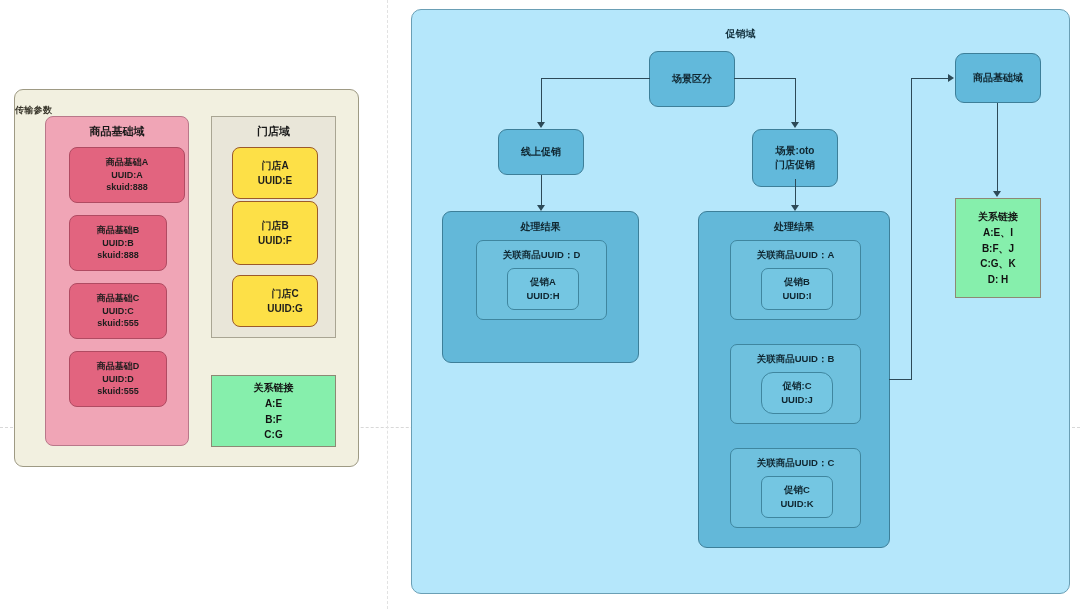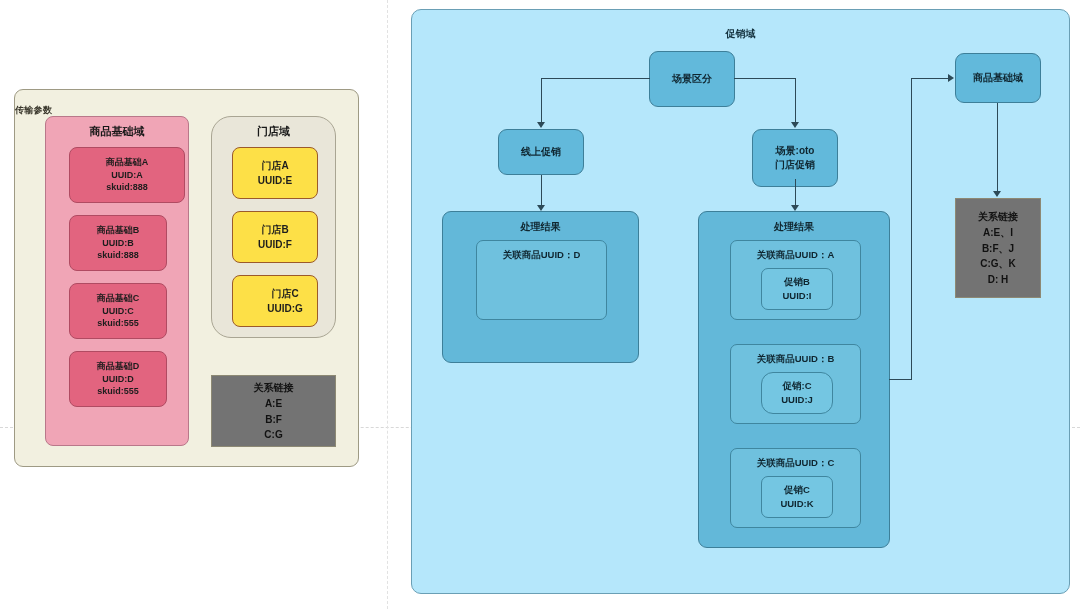--- a/index.html
+++ b/index.html
@@ -23,40 +23,40 @@
     background:#f2f0e0;border:1.4px solid #9e9a84;border-radius:9px;
   }
   .title-top{
     position:absolute;left:0;right:0;top:14px;
     font-size:9px;font-weight:bold;color:#3a372c;letter-spacing:.3px;
   }
   .dom-pink{
     background:#f0a5b6;border:1.3px solid #b9788a;border-radius:8px;
   }
   .dom-grey{
-    background:#e9e6d9;border:1.3px solid #a9a593;border-radius:20px;
+    background:#e9e6d9;border:1.3px solid #a9a593;border-radius:0;
   }
   .dom-title{
     position:absolute;left:0;right:0;top:7px;text-align:center;
     font-size:11px;font-weight:bold;color:#171717;
   }
   .card-pink{
     background:#e2647f;border:1.2px solid #b04b62;border-radius:8px;
     display:flex;flex-direction:column;align-items:center;justify-content:center;
     color:#1d1d1d;line-height:1.42;
   }
   .card-pink span{display:block;font-size:9px;font-weight:bold;white-space:nowrap;}
   .card-orange{
     background:#fde047;border:1.2px solid #9b5a2b;border-radius:8px;
     display:flex;flex-direction:column;align-items:center;justify-content:center;
     color:#1d1d1d;line-height:1.5;
   }
   .card-orange span{display:block;font-size:10px;font-weight:bold;white-space:nowrap;}
   .card-tan{
-    background:#737373;border:1.2px solid #8d8974;
+    background:#86efac;border:1.2px solid #8d8974;
     display:flex;flex-direction:column;align-items:center;justify-content:center;
     line-height:1.55;color:#111;
   }
   .card-tan span{display:block;font-size:10px;font-weight:bold;white-space:nowrap;}
   .card-tan .hd{margin-bottom:1px;}
 
   
   .outer-blue{
     background:#b5e7fb;border:1.4px solid #6a9fb5;border-radius:10px;
   }
@@ -146,21 +146,21 @@
     </div>
 
     <div class="box dom-grey" style="left:196px;top:26px;width:125px;height:222px;">
       <div class="dom-title">门店域</div>
 
       <div class="box card-orange" style="left:20px;top:30px;width:86px;height:52px;">
         <span>门店A</span>
         <span>UUID:E</span>
       </div>
 
-      <div class="box card-orange" style="left:20px;top:94px;width:86px;height:52px;">
+      <div class="box card-orange" style="left:20px;top:84px;width:86px;height:64px;">
         <span>门店B</span>
         <span>UUID:F</span>
       </div>
 
       <div class="box card-orange" style="left:20px;top:158px;width:86px;height:52px;padding-left:20px;">
         <span>门店C</span>
         <span>UUID:G</span>
       </div>
     </div>
 
@@ -201,20 +201,24 @@
   <div class="arrow-d" style="left:537px;top:205px;"></div>
 
   <div class="conn v" style="left:795px;top:179px;height:28px;"></div>
   <div class="arrow-d" style="left:791px;top:205px;"></div>
 
   <div class="box group-blue" style="left:442px;top:211px;width:197px;height:152px;">
     <div class="group-title">处理结果</div>
 
     <div class="box sub-blue" style="left:33px;top:28px;width:131px;height:80px;">
       <div class="sub-title">关联商品UUID：D</div>
+      <div class="box leaf-blue" style="left:30px;top:27px;width:72px;height:42px;">
+        <span>促销A</span>
+        <span>UUID:H</span>
+      </div>
     </div>
   </div>
 
   <div class="box group-blue" style="left:698px;top:211px;width:192px;height:337px;">
     <div class="group-title">处理结果</div>
 
     <div class="box sub-blue" style="left:31px;top:28px;width:131px;height:80px;">
       <div class="sub-title">关联商品UUID：A</div>
       <div class="box leaf-blue" style="left:30px;top:27px;width:72px;height:42px;">
         <span>促销B</span>

